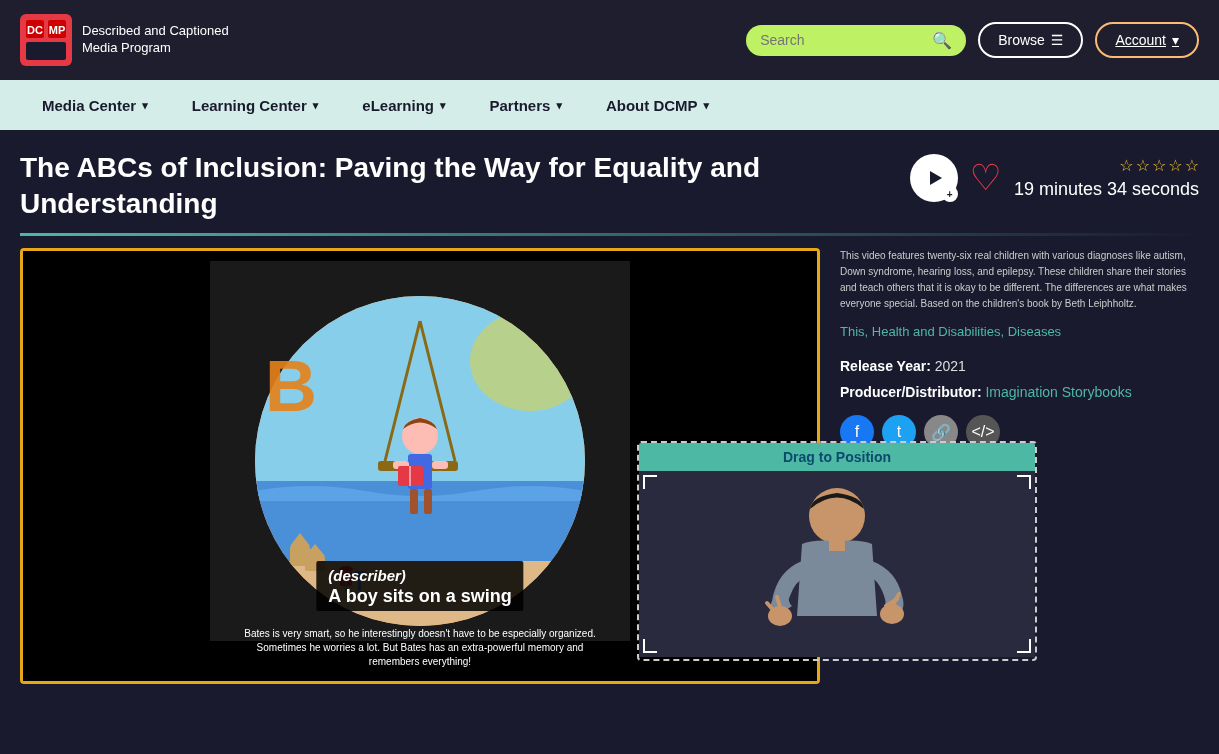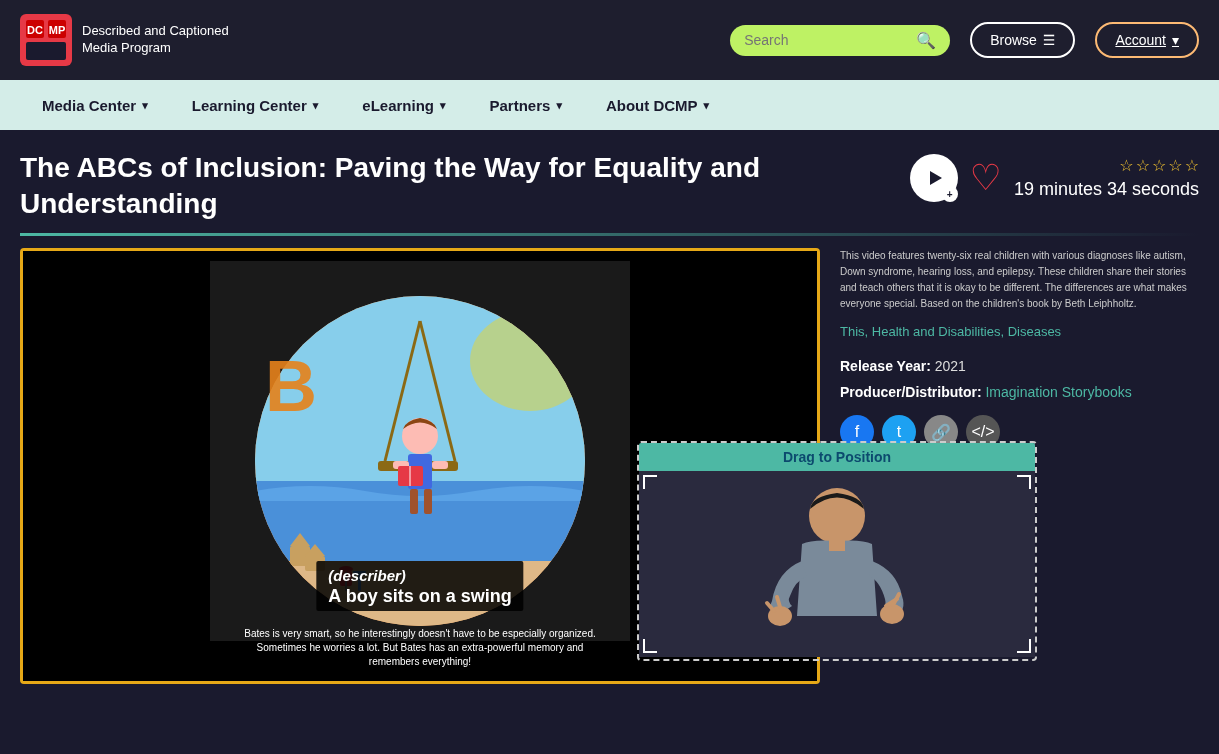--- a/index.html
+++ b/index.html
@@ -5,21 +5,21 @@
     * { box-sizing: border-box; margin: 0; padding: 0; }
     body { font-family: Arial, sans-serif; background: #1a1a2e; color: #fff; width: 1219px; min-height: 754px; overflow-x: hidden; }
 
     
     .header {
       background: #1e1e2e;
       display: flex;
       align-items: center;
       padding: 7px 20px;
       height: 80px;
-      gap: 20px;
+      gap: 12px;
     }
     .logo-area {
       display: flex;
       align-items: center;
       gap: 10px;
       flex-shrink: 0;
     }
     .logo-box {
       background: #e63946;
       width: 52px;

